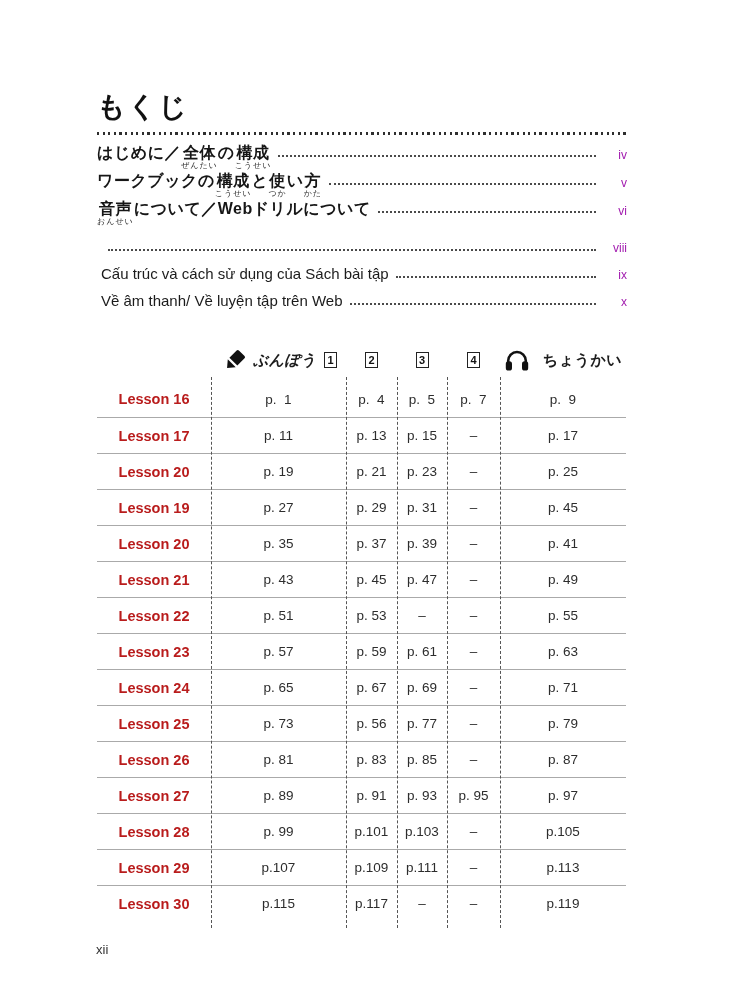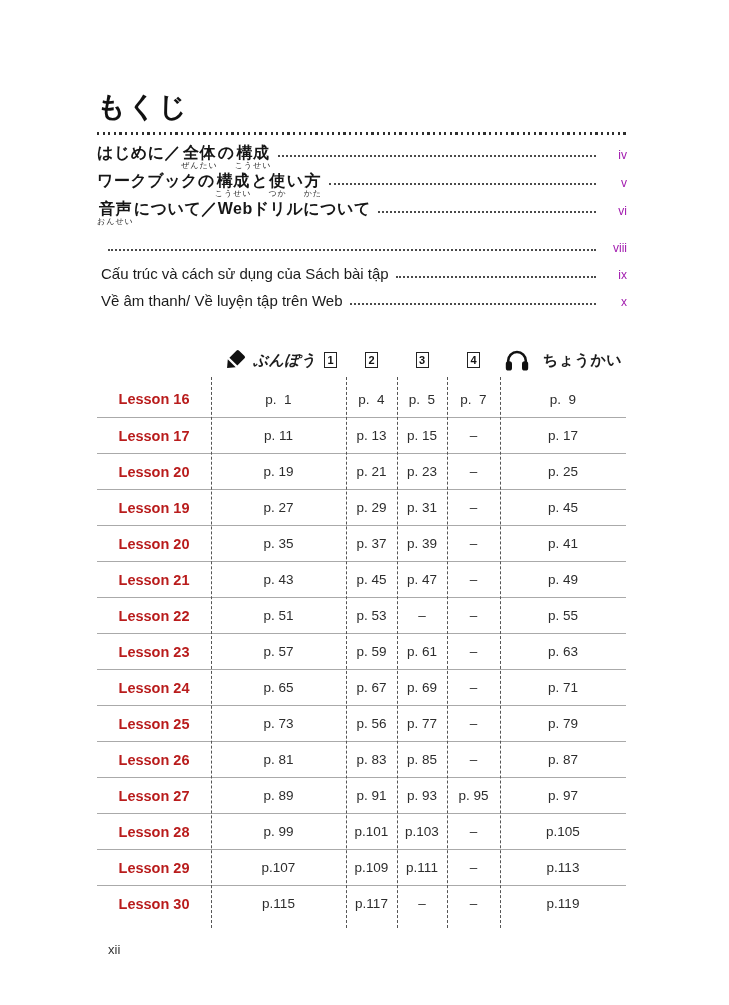--- a/index.html
+++ b/index.html
@@ -41,21 +41,21 @@
   .icon{display:inline-flex;}
 
   .tbody{position:relative;}
   .trow{height:36px;align-items:center;text-align:center;box-sizing:border-box;}
   .trow + .trow{border-top:1px solid #aaa;}
   .lesson-cell{font-size:14.5px;font-weight:700;color:#b91c1c;}
   .page-cell{font-size:13.5px;color:#2d2d2d;white-space:pre;}
   .vl{position:absolute;top:-4px;bottom:-7px;width:0;border-left:1px dashed #555;}
   .vl1{left:114px;} .vl2{left:249px;} .vl3{left:300px;} .vl4{left:350px;} .vl5{left:403px;}
 
-  .folio{position:absolute;left:108px;top:942px;font-size:13px;color:#333;}
+  .folio{position:absolute;left:96px;top:942px;font-size:13px;color:#333;}
 </style>
 </head>
 <body>
 
 <div class="content">
 
   <h1 class="title">もくじ</h1>
   <div class="dotted-rule"></div>
 
   <div class="toc-jp" id="toc-jp">

